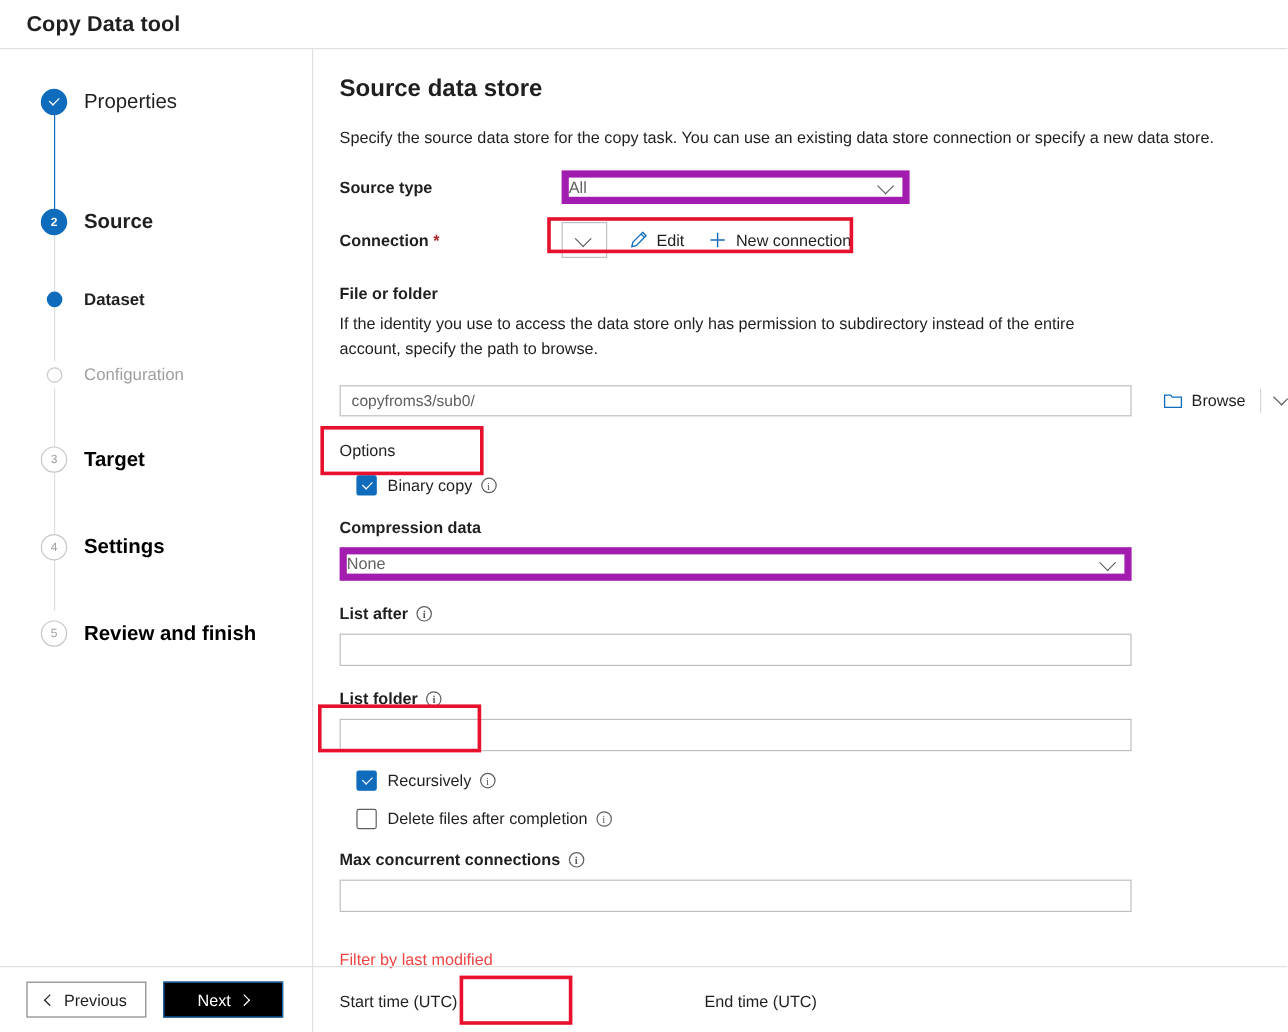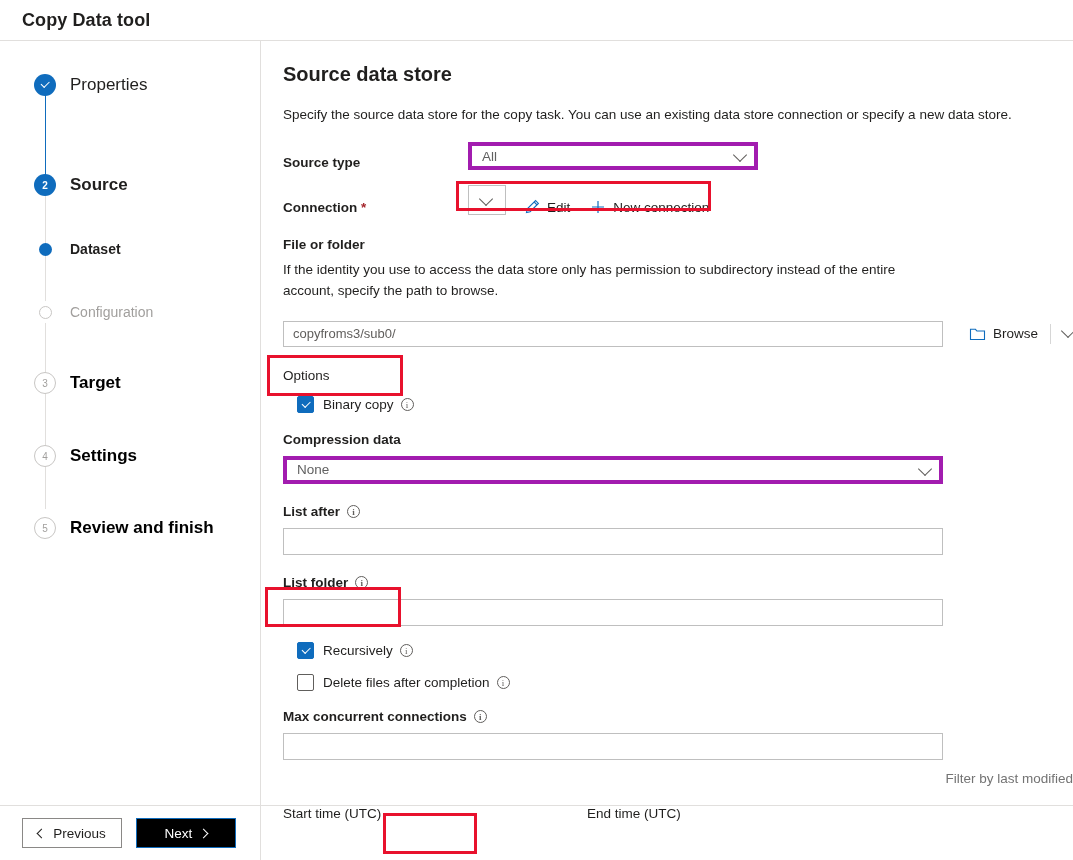--- a/index.html
+++ b/index.html
@@ -167,44 +167,43 @@
     color: #201f1e;
   }
   .section-desc {
     margin-top: 21px;
     font-size: 13.5px;
     color: #201f1e;
   }
 
   .form-row {
     display: flex;
-    align-items: flex-end;
+    align-items: center;
     margin-top: 17px;
   }
   .form-label {
     width: 185px;
     flex: 0 0 185px;
     font-size: 13.5px;
     font-weight: 700;
     color: #201f1e;
   }
   .req-star { color: #a4262c; font-weight: 700; }
 
   
   .sel {
     position: relative;
     box-sizing: border-box;
     height: 28px;
-    border: 4px solid #a21caf;
+    border: 6px solid #a21caf;
     background: #fff;
     display: flex;
     align-items: center;
     font-size: 13.5px;
     color: #616161;
-    padding-left: 10px;
   }
   .sel .chev {
     position: absolute;
     right: 9px;
     top: 50%;
     width: 9px;
     height: 9px;
     margin-top: -6px;
     border-right: 1.4px solid #605e5c;
     border-bottom: 1.4px solid #605e5c;
@@ -408,23 +407,22 @@
     margin-top: 20px;
     color: #201f1e;
   }
   .wide-box {
     width: 660px;
     margin-top: 9px;
   }
 
   .filter-head {
     font-size: 13.5px;
-    margin-top: 11px;
-    color: #737373;
-    text-align: right;
+    margin-top: 32px;
+    color: #ef4444;
   }
   .time-row {
     display: flex;
     margin-top: 20px;
     font-size: 13.5px;
     color: #201f1e;
   }
   .time-col { width: 304px; }
 
   

